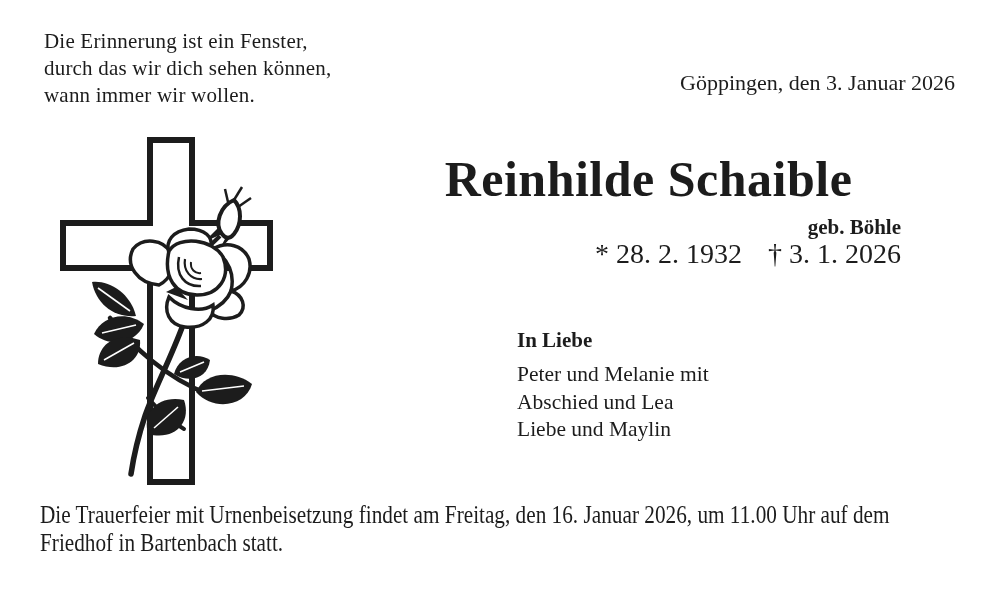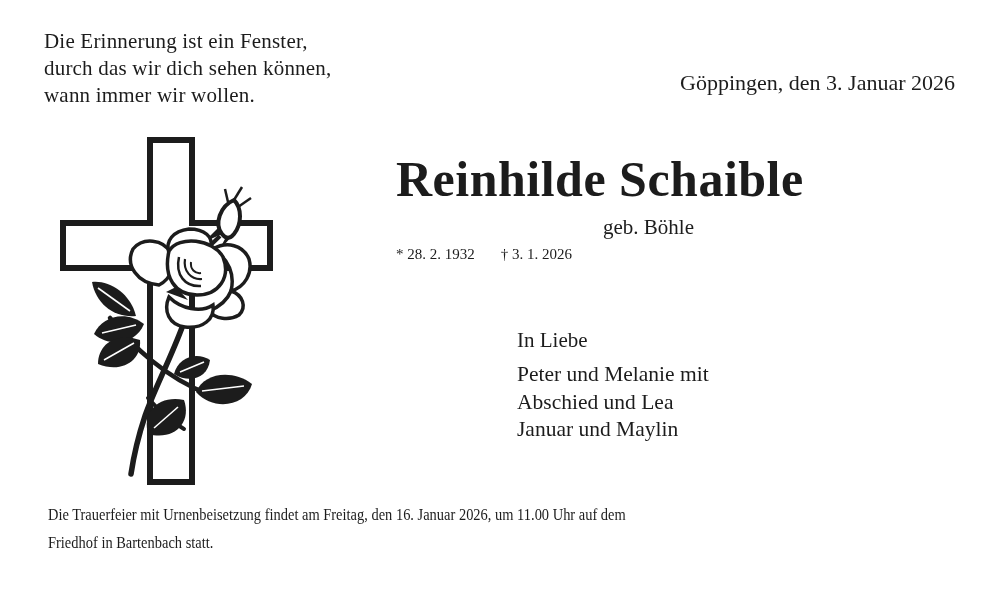--- a/index.html
+++ b/index.html
@@ -38,54 +38,56 @@
     font-size: 22px;
     line-height: 26px;
   }
   .notice .deceased {
     margin-top: 24px;
     font-size: 50px;
     font-weight: bold;
     letter-spacing: 0.5px;
     line-height: 52px;
     white-space: nowrap;
+    text-align: center;
   }
   .notice .maiden {
     margin-top: 10px;
-    text-align: center;
+    text-align: right;
     font-size: 21px;
     line-height: 24px;
+    font-weight: bold;
   }
   .notice .dates {
     margin-top: 2px;
-    text-align: left;
-    font-size: 15px;
+    text-align: right;
+    font-size: 28px;
     line-height: 26px;
     white-space: nowrap;
   }
   .notice .dates .birth { margin-right: 26px; }
   .liebe {
     position: absolute;
     left: 517px; top: 328px;
   }
   .liebe .closing {
-    font-weight: normal;
+    font-weight: bold;
     font-size: 21px;
     line-height: 24px;
   }
   .liebe .mourners {
     margin-top: 9px;
     font-size: 21.5px;
     line-height: 27.5px;
   }
   .funeral {
     position: absolute;
-    left: 48px; top: 501px;
+    left: 40px; top: 501px;
     width: 940px;
-    font-size: 17px;
+    font-size: 25px;
     line-height: 28px;
     white-space: nowrap;
     font-family: Liberation Serif, serif;
   }
   .funeral .cond {
     display: inline-block;
     transform: scaleX(0.85);
     transform-origin: 0 50%;
   }
   svg .ink-stroke { stroke: #1c1c1c; fill: none; }
@@ -161,20 +163,20 @@
   <div class="dates">
     <span class="birth">* 28. 2. 1932</span><span>† 3. 1. 2026</span>
   </div>
 </div>
 
 <div class="liebe">
   <div class="closing">In Liebe</div>
   <div class="mourners">
     <div>Peter und Melanie mit</div>
     <div>Abschied und Lea</div>
-    <div>Januar und Maylin</div>
+    <div>Liebe und Maylin</div>
   </div>
 </div>
 
 <div class="funeral">
   <div><span class="cond">Die Trauerfeier mit Urnenbeisetzung findet am Freitag, den 16. Januar 2026, um 11.00 Uhr auf dem</span></div>
   <div><span class="cond">Friedhof in Bartenbach statt.</span></div>
 </div>
 
 </body></html>

